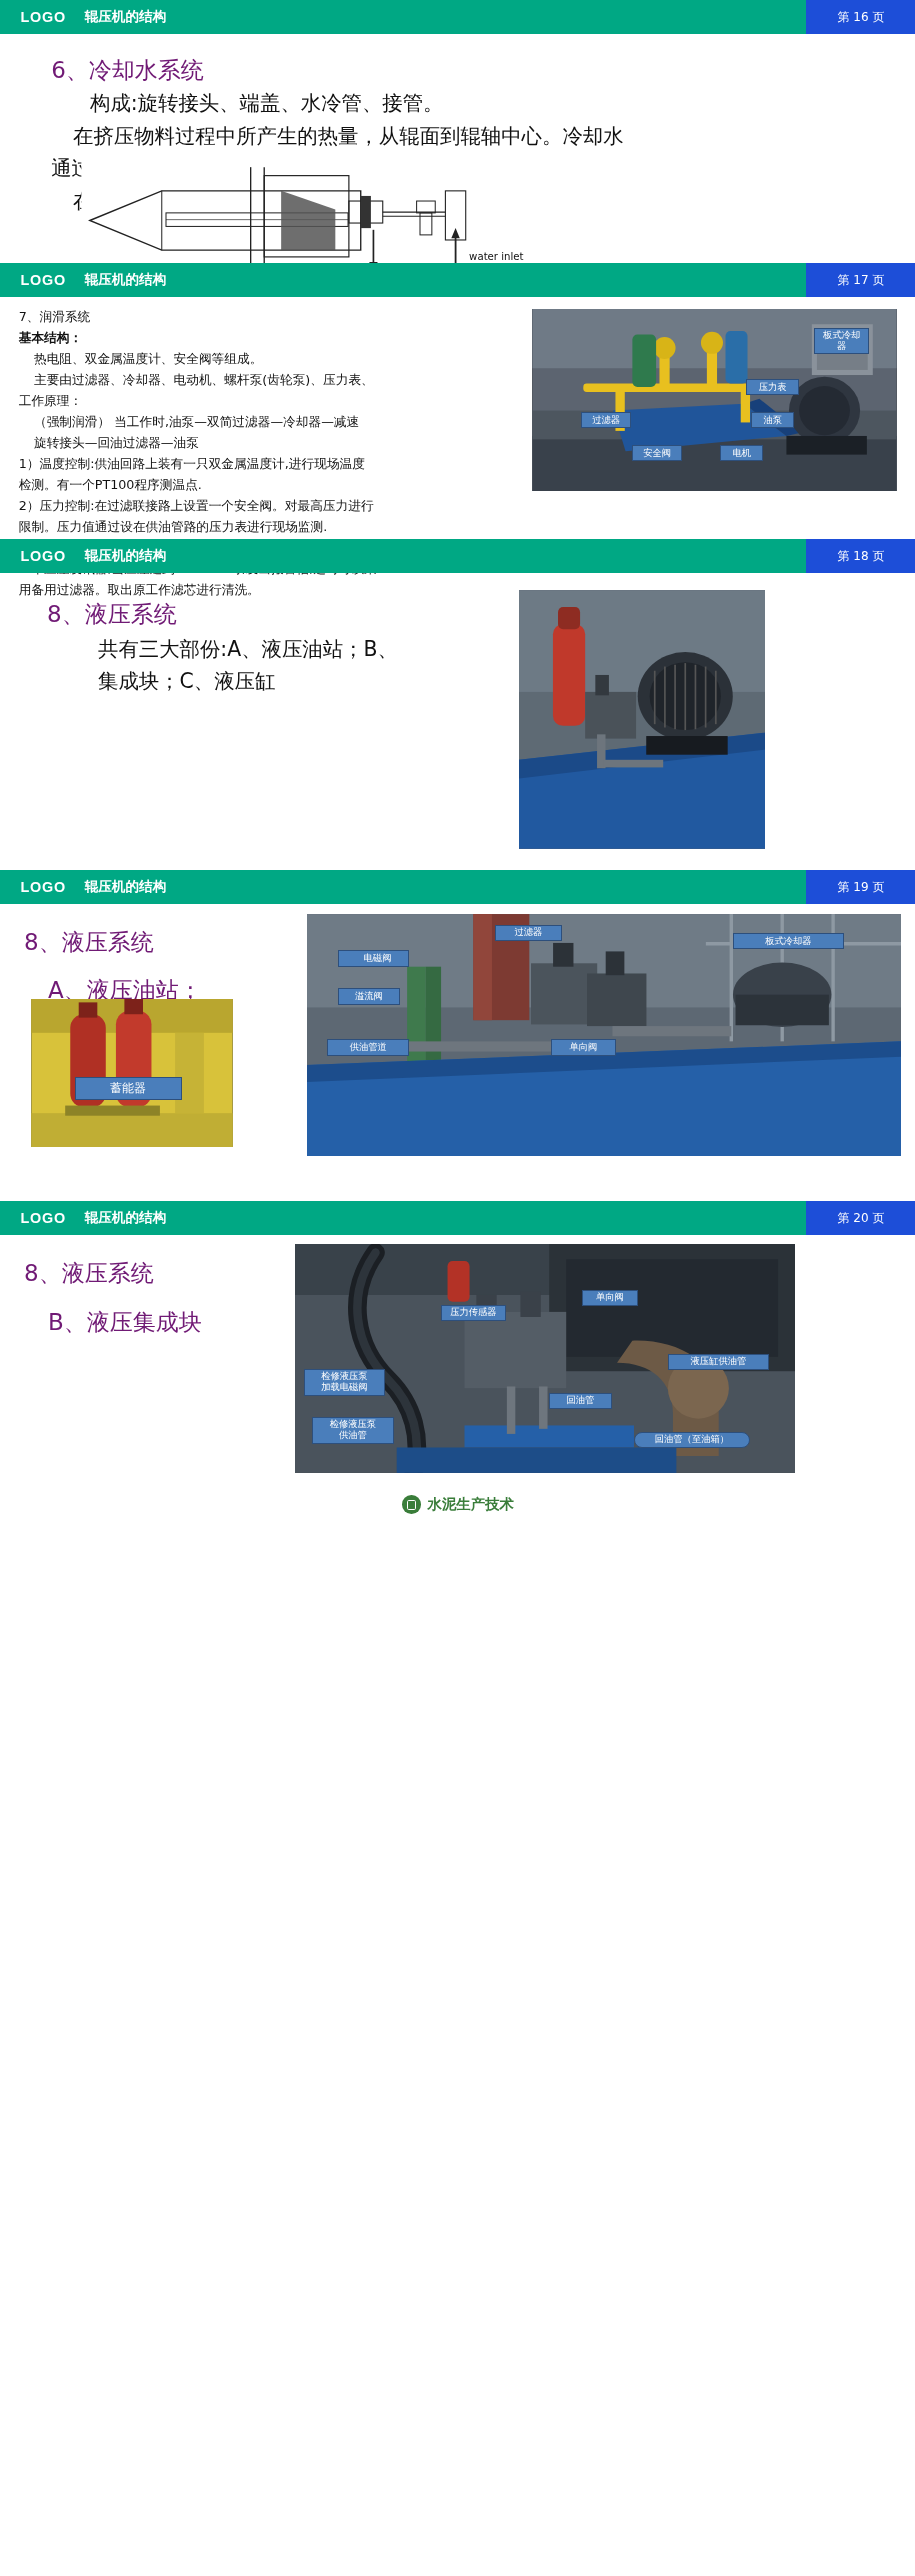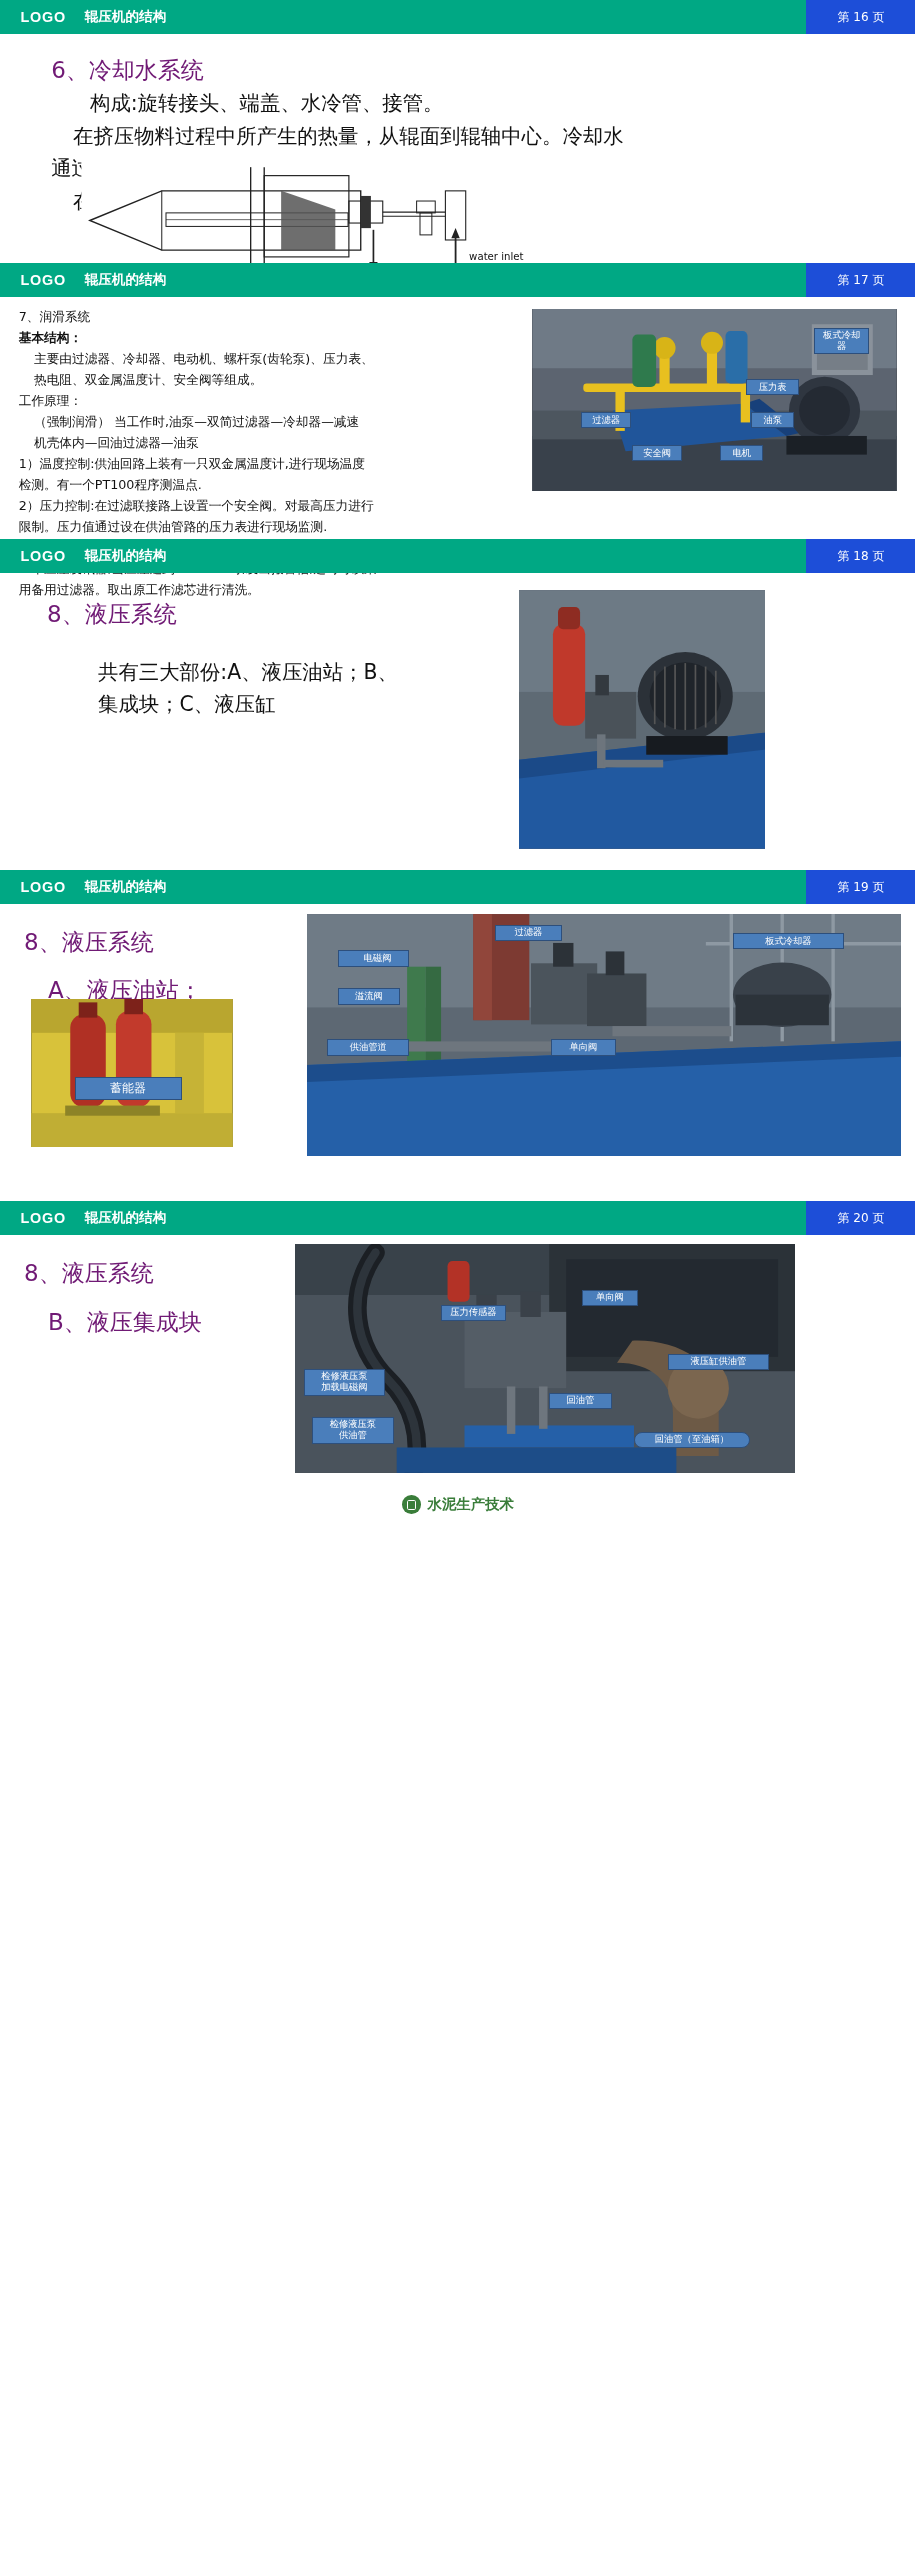--- a/index.html
+++ b/index.html
@@ -272,25 +272,25 @@
 <div class="page">
   <div class="slide-header">
     <span class="logo">LOGO</span>
     <span class="htitle cn">辊压机的结构</span>
     <span class="pagebox">第 17 页</span>
   </div>
   <div class="slide-body s17">
     <div class="left">
       <p class="sm-line cn">7、润滑系统</p>
       <p class="sm-line cn sm-bold">基本结构：</p>
+      <p class="sm-line cn" style="margin-left:15.3px">热电阻、双金属温度计、安全阀等组成。</p>
       <p class="sm-line cn" style="margin-left:15.3px">主要由过滤器、冷却器、电动机、螺杆泵(齿轮泵)、压力表、</p>
-      <p class="sm-line cn" style="margin-left:15.3px">热电阻、双金属温度计、安全阀等组成。</p>
       <p class="sm-line cn">工作原理：</p>
       <p class="sm-line cn" style="margin-left:15.3px">（强制润滑）  当工作时,油泵—双简过滤器—冷却器—减速</p>
-      <p class="sm-line cn" style="margin-left:15.3px">机壳体内—回油过滤器—油泵</p>
+      <p class="sm-line cn" style="margin-left:15.3px">旋转接头—回油过滤器—油泵</p>
       <p class="sm-line cn">1）温度控制:供油回路上装有一只双金属温度计,进行现场温度</p>
       <p class="sm-line cn">检测。有一个PT100程序测温点.</p>
       <p class="sm-line cn">2）压力控制:在过滤联接路上设置一个安全阀。对最高压力进行</p>
       <p class="sm-line cn">限制。压力值通过设在供油管路的压力表进行现场监测.</p>
       <p class="sm-line cn">3）过滤压差:在双筒过滤器上有一个RT压SPL双筒滤油器,在出口有</p>
       <p class="sm-line cn">一个压差发讯器,当压差达到0.15MPa时,发出报警信,这时可以采</p>
       <p class="sm-line cn">用备用过滤器。取出原工作滤芯进行清洗。</p>
     </div>
 
     <div class="photo photo-frame">
@@ -335,21 +335,21 @@
 
 <div class="page">
   <div class="slide-header">
     <span class="logo">LOGO</span>
     <span class="htitle cn">辊压机的结构</span>
     <span class="pagebox">第 18 页</span>
   </div>
   <div class="slide-body s18">
     <div class="txt">
       <p class="h-line cn">8、液压系统</p>
-      <p class="p-line cn t2" style="margin-top:24px">共有三大部份:A、液压油站；B、</p>
+      <p class="p-line cn t2" style="margin-top:1px">共有三大部份:A、液压油站；B、</p>
       <p class="p-line cn t2">集成块；C、液压缸</p>
     </div>
     <div class="photo photo-frame">
       <svg width="246" height="259" viewBox="0 0 290 305" style="position:absolute;left:0;top:0">
         <rect width="290" height="305" fill="#5e6a74"></rect>
         <rect x="0" y="0" width="290" height="120" fill="#6d7a85"></rect>
 
         <path d="M0 200 L290 168 L290 305 L0 305 Z" fill="#2159a0"></path>
         <path d="M0 200 L290 168 L290 188 L0 222 Z" fill="#1b4a88"></path>
 

